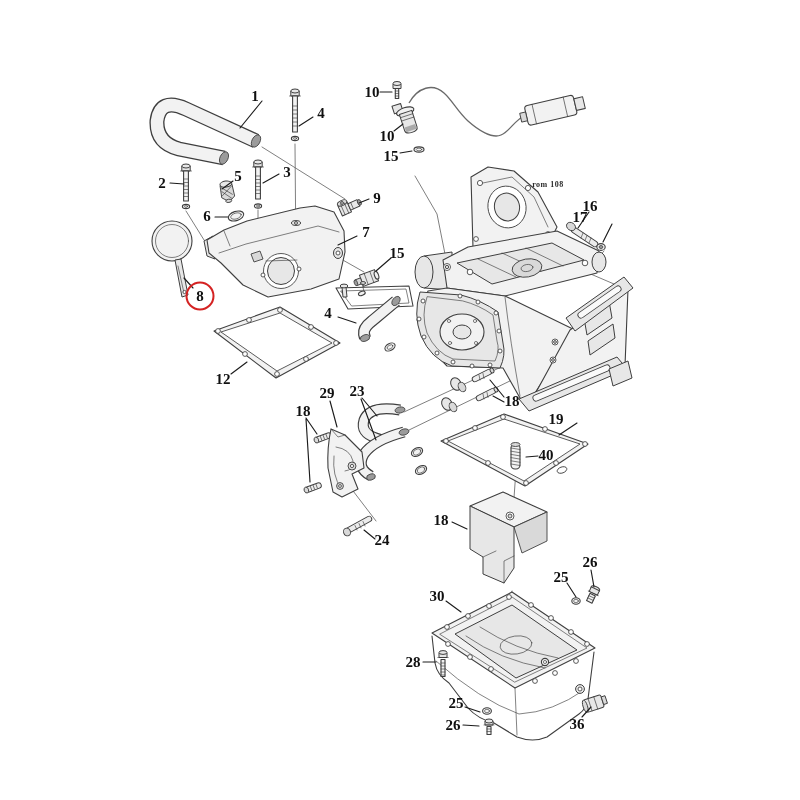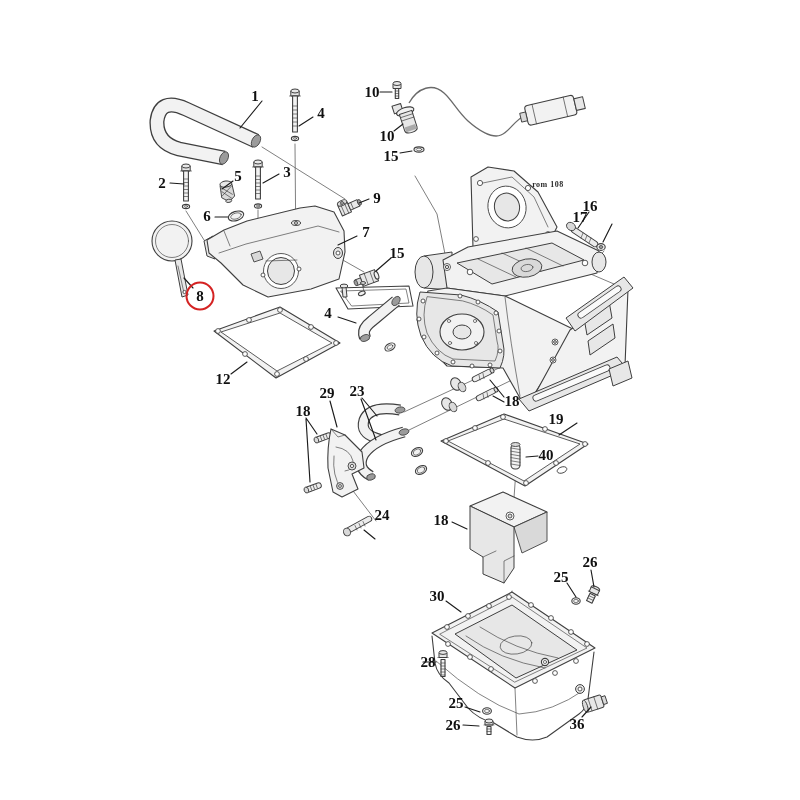--- a/index.html
+++ b/index.html
@@ -451,24 +451,24 @@
   <div class="plabel" style="left:387px;top:136px">10</div>
   <div class="plabel" style="left:391px;top:156px">15</div>
   <div class="plabel" style="left:590px;top:206px">16</div>
   <div class="plabel" style="left:580px;top:217px">17</div>
   <div class="plabel" style="left:512px;top:401px">18</div>
   <div class="plabel" style="left:556px;top:419px">19</div>
   <div class="plabel" style="left:546px;top:455px">40</div>
   <div class="plabel" style="left:441px;top:520px">18</div>
   <div class="plabel" style="left:303px;top:411px">18</div>
   <div class="plabel" style="left:357px;top:391px">23</div>
-  <div class="plabel" style="left:382px;top:515px">24</div>
+  <div class="plabel" style="left:382px;top:540px">24</div>
   <div class="plabel" style="left:561px;top:577px">25</div>
   <div class="plabel" style="left:590px;top:562px">26</div>
   <div class="plabel" style="left:577px;top:724px">36</div>
-  <div class="plabel" style="left:428px;top:662px">28</div>
+  <div class="plabel" style="left:413px;top:662px">28</div>
   <div class="plabel" style="left:456px;top:703px">25</div>
   <div class="plabel" style="left:453px;top:725px">26</div>
   <div class="plabel" style="left:327px;top:393px">29</div>
   <div class="plabel" style="left:437px;top:596px">30</div>
 
   <div class="casenote" style="left:548px;top:184px">rom 108</div>
 </div>
 
 </body></html>

